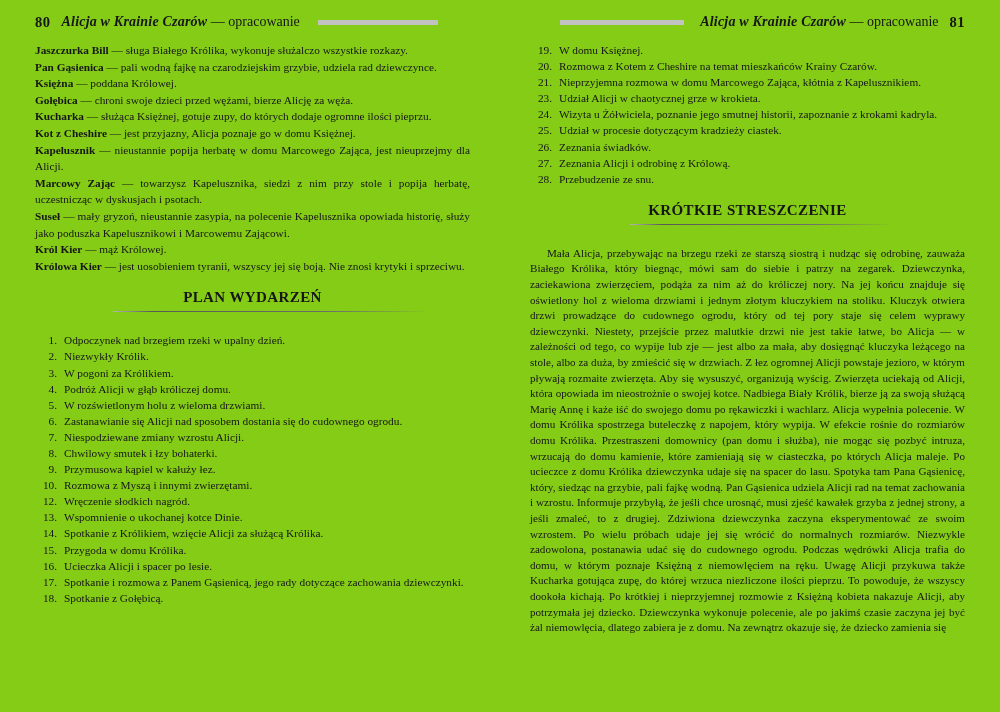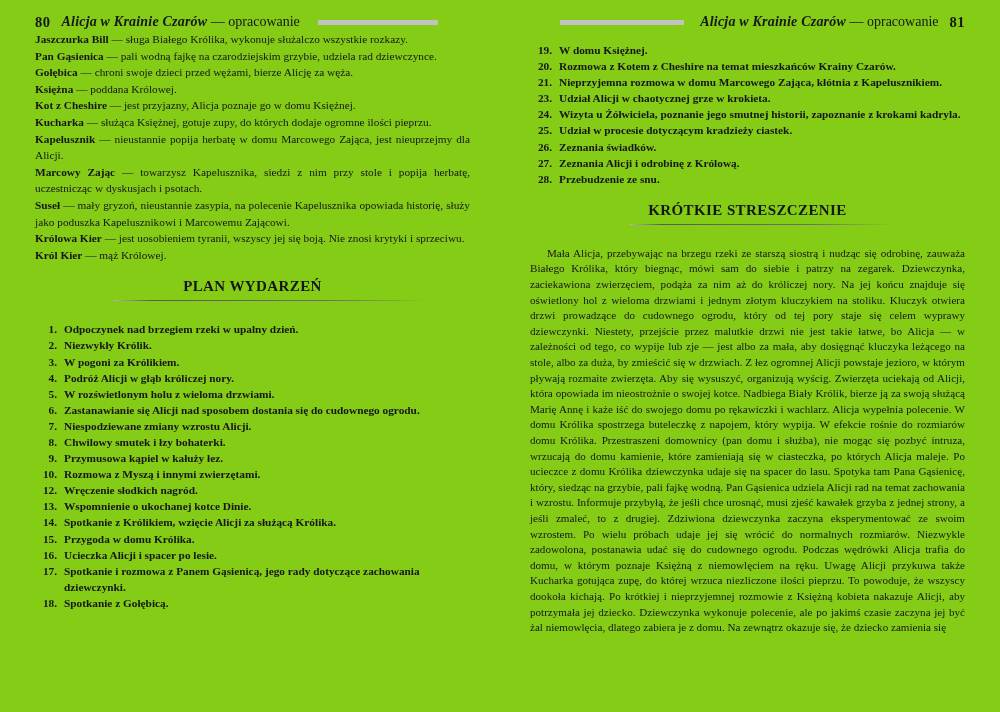--- a/index.html
+++ b/index.html
@@ -22,39 +22,39 @@
   .page-left  .page-num { margin-right: 11px; }
   .page-right .page-num { margin-left: 11px; }
   .running-title { font-size: 14px; }
   .rt-book { font-style: italic; font-weight: bold; letter-spacing: 0.2px; }
   .rt-suffix { font-weight: normal; }
   .header-bar { height: 5px; background: #c2c2c2; flex: 1 1 auto; }
   .bar-left  { margin-left: 18px; margin-right: 32px; }
   .bar-right { margin-right: 16px; margin-left: 30px; }
 
   
-  .char-list { margin-top: 0; font-size: 11.3px; line-height: 16.6px; text-align: justify; }
+  .char-list { margin-top: 11px; font-size: 11.3px; line-height: 16.6px; text-align: justify; }
   .char-entry { margin: 0; }
   .char-name { font-weight: bold; }
 
   
   .section-heading {
     margin: 15px 0 0; text-align: center;
     font-size: 15px; font-weight: bold; letter-spacing: 0.4px;
   }
   .heading-rule { height: 1px; margin-top: 5px;
     background: linear-gradient(to right, #b5b5b5, #5a5a5a 12%, #6e6e6e 68%, rgba(110,110,110,0)); }
   .rule-left  { margin-left: 78px;  margin-right: 40px; }
   .rule-right { margin-left: 100px; margin-right: 72px; }
 
   
   .events { font-size: 11.3px; line-height: 16.1px; }
   .events-left  { margin-top: 20px; }
   .events-right { margin-top: 11px; }
-  .event { display: flex; font-weight: bold; }
+  .event { display: flex; }
   .event-num { flex: 0 0 22px; text-align: right; margin-right: 7px; }
   .event-text { flex: 1 1 auto; }
 
   
   .summary {
     margin: 21px 0 16px;
     font-size: 11.1px; line-height: 15.6px;
     text-align: justify; text-indent: 17px;
   }
 </style>
@@ -69,37 +69,37 @@
       <span class="running-title"><span class="rt-book">Alicja w Krainie Czarów</span> <span class="rt-suffix">— opracowanie</span></span>
       <span class="header-bar bar-left"></span>
     </header>
 
     <div class="char-list">
 
         <p class="char-entry"><b class="char-name">Jaszczurka Bill</b> <span class="char-desc">— sługa Białego Królika, wykonuje służalczo wszystkie rozkazy.</span></p>
 
         <p class="char-entry"><b class="char-name">Pan Gąsienica</b> <span class="char-desc">— pali wodną fajkę na czarodziejskim grzybie, udziela rad dziewczynce.</span></p>
 
+        <p class="char-entry"><b class="char-name">Księżna</b> <span class="char-desc">— poddana Królowej.</span></p>
+
         <p class="char-entry"><b class="char-name">Gołębica</b> <span class="char-desc">— chroni swoje dzieci przed wężami, bierze Alicję za węża.</span></p>
 
-        <p class="char-entry"><b class="char-name">Księżna</b> <span class="char-desc">— poddana Królowej.</span></p>
+        <p class="char-entry"><b class="char-name">Kucharka</b> <span class="char-desc">— służąca Księżnej, gotuje zupy, do których dodaje ogromne ilości pieprzu.</span></p>
 
         <p class="char-entry"><b class="char-name">Kot z Cheshire</b> <span class="char-desc">— jest przyjazny, Alicja poznaje go w domu Księżnej.</span></p>
 
-        <p class="char-entry"><b class="char-name">Kucharka</b> <span class="char-desc">— służąca Księżnej, gotuje zupy, do których dodaje ogromne ilości pieprzu.</span></p>
-
         <p class="char-entry"><b class="char-name">Kapelusznik</b> <span class="char-desc">— nieustannie popija herbatę w domu Marcowego Zająca, jest nieuprzejmy dla Alicji.</span></p>
 
         <p class="char-entry"><b class="char-name">Marcowy Zając</b> <span class="char-desc">— towarzysz Kapelusznika, siedzi z nim przy stole i popija herbatę, uczestnicząc w dyskusjach i psotach.</span></p>
 
         <p class="char-entry"><b class="char-name">Suseł</b> <span class="char-desc">— mały gryzoń, nieustannie zasypia, na polecenie Kapelusznika opowiada historię, służy jako poduszka Kapelusznikowi i Marcowemu Zającowi.</span></p>
 
+        <p class="char-entry"><b class="char-name">Król Kier</b> <span class="char-desc">— mąż Królowej.</span></p>
+
         <p class="char-entry"><b class="char-name">Królowa Kier</b> <span class="char-desc">— jest uosobieniem tyranii, wszyscy jej się boją. Nie znosi krytyki i sprzeciwu.</span></p>
-
-        <p class="char-entry"><b class="char-name">Król Kier</b> <span class="char-desc">— mąż Królowej.</span></p>
 
 
       </div>
 
     <h2 class="section-heading">PLAN WYDARZEŃ</h2>
     <div class="heading-rule rule-left"></div>
 
     <div class="events events-left">
 
         <div class="event">
@@ -112,21 +112,21 @@
           <span class="event-text">Niezwykły Królik.</span>
         </div>
 
         <div class="event">
           <span class="event-num">3.</span>
           <span class="event-text">W pogoni za Królikiem.</span>
         </div>
 
         <div class="event">
           <span class="event-num">4.</span>
-          <span class="event-text">Podróż Alicji w głąb króliczej nory.</span>
+          <span class="event-text">Podróż Alicji w głąb króliczej domu.</span>
         </div>
 
         <div class="event">
           <span class="event-num">5.</span>
           <span class="event-text">W rozświetlonym holu z wieloma drzwiami.</span>
         </div>
 
         <div class="event">
           <span class="event-num">6.</span>
           <span class="event-text">Zastanawianie się Alicji nad sposobem dostania się do cudownego ogrodu.</span>

